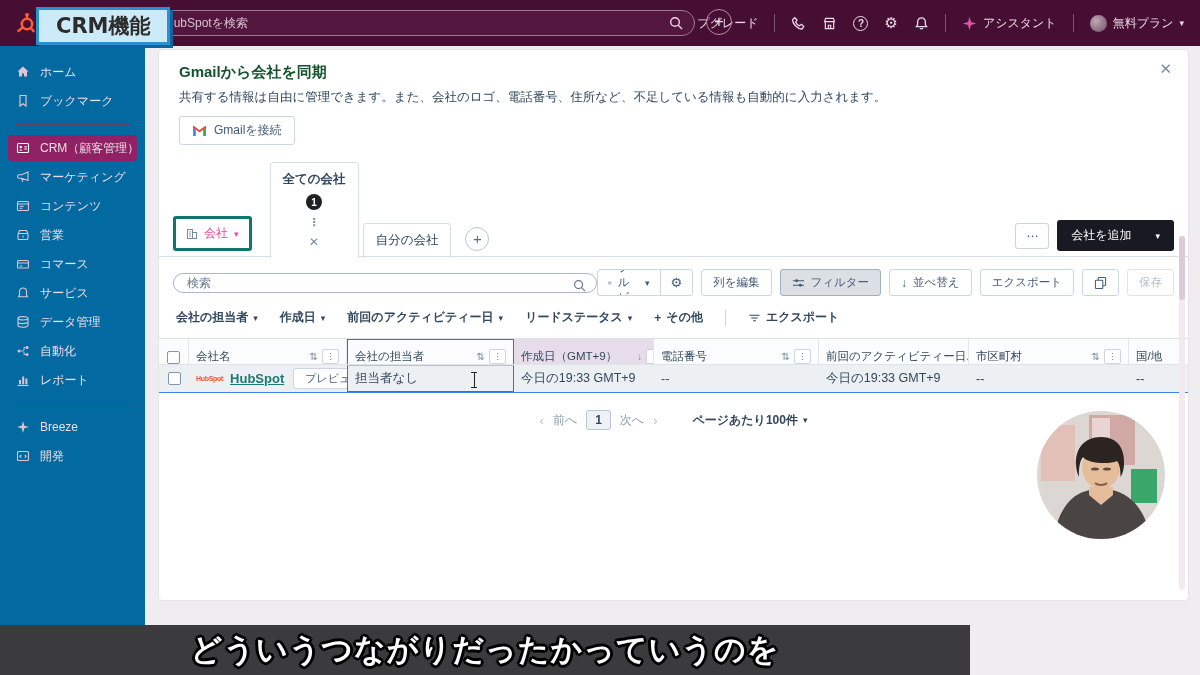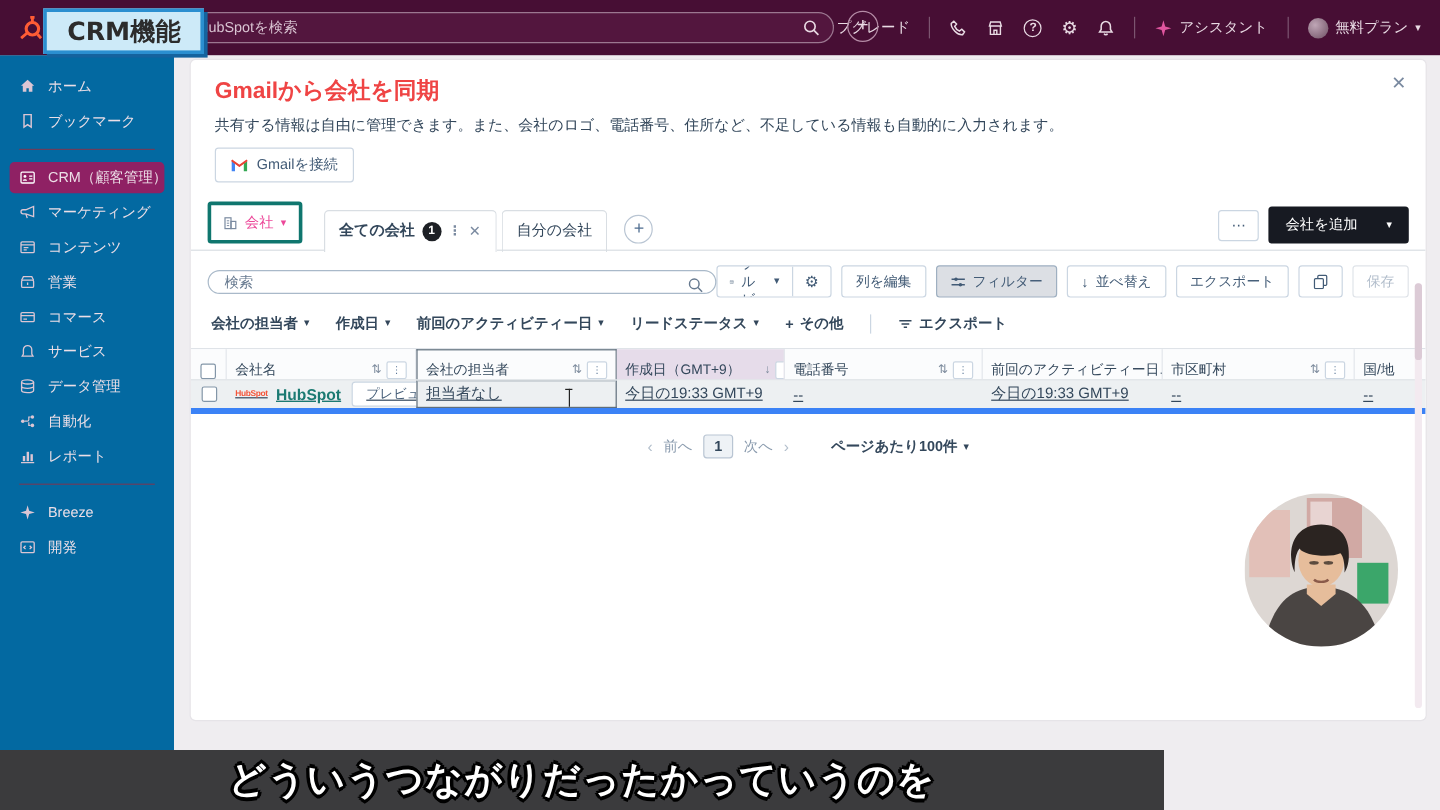--- a/index.html
+++ b/index.html
@@ -29,30 +29,30 @@
   .sb-item.active { background:#8f2164; }
   .sb-div { height:1px; background:#6b3d5c; margin:10px 16px; }
   .sb-item svg { flex:0 0 auto; }
 
   
   #main { position:absolute; left:145px; top:46px; right:0; bottom:50px; background:#efedf0; }
   #card { position:absolute; left:14px; top:4px; width:1029px; height:550px; background:#fff; border-radius:4px; box-shadow:0 0 0 1px #e6e4e8; overflow:hidden; }
 
   
   .banner { position:relative; padding:13px 20px 12px; }
-  .banner h3 { font-size:19px; color:#ef4444; }
+  .banner h3 { font-size:15px; color:#14532d; }
   .banner p { font-size:12.5px; color:#33475b; margin-top:7px; }
   .gmail-btn { display:inline-flex; align-items:center; gap:7px; margin-top:10px; border:1px solid #cbd6e2; border-radius:3px; background:#fff; padding:5px 12px; font-size:12px; color:#425b76; }
   .close-x { position:absolute; right:16px; top:10px; font-size:15px; color:#7a8aa0; }
 
   
   .viewbar { display:flex; align-items:flex-end; padding:4px 14px 0; position:relative; }
   .object-btn { display:flex; align-items:center; gap:6px; border:3px solid #0f766e; border-radius:3px; background:#fff; padding:6px 10px; font-size:12px; color:#ec4899; margin-bottom:6px; }
   .tabs { display:flex; align-items:flex-end; margin-left:18px; }
-  .tab { display:flex; align-items:center; gap:6px; border:1px solid #d9dee3; border-bottom:none; border-radius:4px 4px 0 0; padding:8px 12px 9px; font-size:12.5px; background:#fff; position:relative; top:1px; color:#33475b; }
+  .tab { display:flex; align-items:center; gap:6px; border:1px solid #d9dee3; border-bottom:none; border-radius:4px 4px 0 0; padding:8px 12px 9px; font-size:12.5px; background:#fff; position:relative; top:1px; color:#33475b;flex-direction:column; }
   .tab.active { font-weight:bold; z-index:2; box-shadow:0 2px 0 #fff; }
   .tab + .tab { margin-left:4px; }
   .count-badge { width:16px; height:16px; border-radius:50%; background:#1d2025; color:#fff; font-size:10px; font-weight:bold; display:flex; align-items:center; justify-content:center; }
   .tab-dots { color:#7a8aa0; font-size:11px; }
   .tab-x { color:#7a8aa0; font-size:12px; }
   .add-tab { width:24px; height:24px; border:1px solid #b9c5d3; border-radius:50%; color:#506e91; font-size:15px; line-height:21px; text-align:center; margin:0 0 6px 14px; }
   .vb-right { margin-left:auto; display:flex; align-items:center; gap:8px; margin-bottom:6px; }
   .more-btn { border:1px solid #cbd6e2; border-radius:3px; background:#fff; padding:5px 10px; font-size:12px; color:#425b76; }
   .add-company-btn { display:flex; align-items:center; gap:24px; background:#171a22; color:#fff; border-radius:3px; padding:7px 14px; font-size:12px; }
 
@@ -86,21 +86,21 @@
   .menu-box { width:17px; height:15px; border:1px solid #cbd6e2; border-radius:2px; background:#fff; display:flex; align-items:center; justify-content:center; font-size:8px; color:#506e91; line-height:1; }
   .col-cb { width:30px; justify-content:center; }
   .col-name { width:158px; }
   .col-owner { width:167px; }
   .col-created { width:140px; background:#e6dcea; }
   .col-phone { width:165px; }
   .col-activity { width:150px; }
   .col-city { width:160px; }
   .col-country { flex:1; border-right:none; }
   .hc.col-owner { border:1px solid #5f6e7b; border-bottom:none; }
-  .trow { display:flex; height:29px; background:#edf0f2; border-top:1px solid #e0e4e8; border-bottom:5px solid #3b82f6; font-size:12.5px; color:#33475b; align-items:stretch;text-decoration:underline; }
+  .trow { display:flex; height:29px; background:#edf0f2; border-top:1px solid #e0e4e8; border-bottom:1px solid #3b82f6; font-size:12.5px; color:#33475b; align-items:stretch; }
   .tc { display:flex; align-items:center; padding:0 7px; overflow:hidden; white-space:nowrap; }
   .tc.col-owner { border:1px solid #5f6e7b; border-top:1px solid #b9c2c9; position:relative; }
   .cb { width:13px; height:13px; border:1px solid #8396a8; border-radius:2px; background:#fff; }
   .mini-logo { font-size:7px; font-weight:bold; color:#f4553a; letter-spacing:-.3px; margin-right:7px; }
   .row-link { font-weight:bold; font-size:13px; color:#1b7a72; text-decoration:underline; margin-right:9px; }
   .preview-btn { border:1px solid #cbd6e2; border-radius:3px; background:#fff; padding:2px 11px; font-size:11px; color:#425b76; }
   .ibeam { position:absolute; right:38px; top:6px; width:1.2px; height:16px; background:#222; }
   .ibeam:before,.ibeam:after { content:""; position:absolute; left:-2.4px; width:6px; height:1.2px; background:#222; }
   .ibeam:after { bottom:0; }
 

